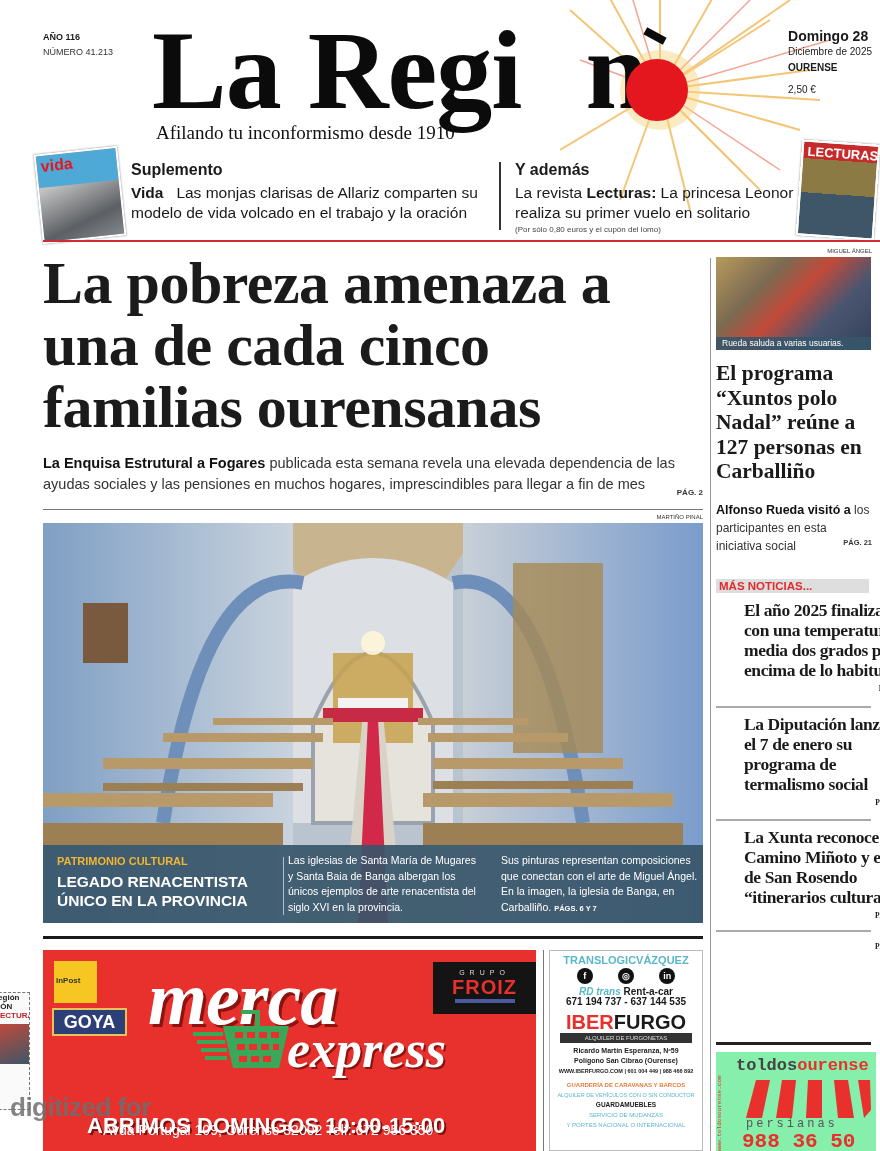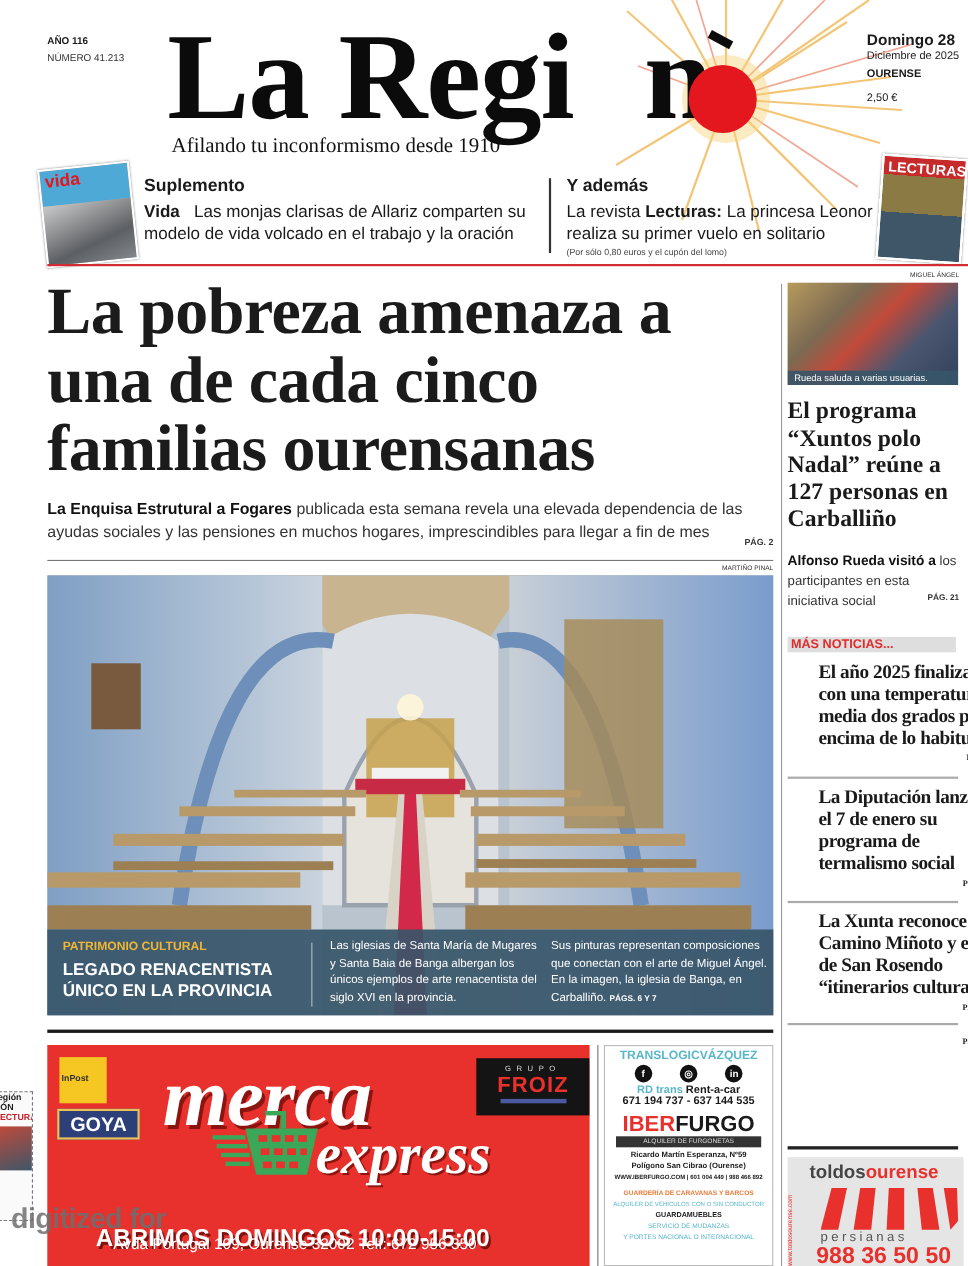--- a/index.html
+++ b/index.html
@@ -42,21 +42,21 @@
   #dek { left: 43px; top: 453px; width: 660px; font-size: 14.5px; line-height: 21px; color: #333; }
   #dek b { color: #111; }
   #dek .pg { font-size: 8px; font-weight: bold; float: right; margin-top: 8px; }
   #photo-rule { left: 43px; top: 509px; width: 660px; height: 1px; background: #777; }
   #photo-credit { right: 177px; top: 514px; font-size: 6px; color: #333; }
   #photo { left: 43px; top: 523px; width: 660px; height: 400px; overflow: hidden; background: #8fa3b8; }
   #caption { left: 43px; top: 845px; width: 660px; height: 78px; background: rgba(55,85,105,0.92); color: #fff; }
   #cap-kicker { left: 14px; top: 10px; font-size: 11px; font-weight: bold; color: #f2b632; }
   #cap-title { left: 14px; top: 27px; font-size: 15.5px; font-weight: bold; line-height: 19px; }
   #cap-divider { left: 240px; top: 12px; width: 1px; height: 58px; background: rgba(255,255,255,0.6); }
-  #cap-col1 { left: 257px; top: 8px; width: 192px; font-size: 10.5px; line-height: 15.5px; }
+  #cap-col1 { left: 245px; top: 8px; width: 192px; font-size: 10.5px; line-height: 15.5px; }
   #cap-col2 { left: 458px; top: 8px; width: 198px; font-size: 10.5px; line-height: 15.5px; }
   #cap-col2 .pg { font-size: 7.5px; font-weight: bold; }
 
   
   #ad-rule { left: 43px; top: 936px; width: 660px; height: 3px; background: #1a1a1a; }
   #ad-merca { left: 43px; top: 950px; width: 493px; height: 201px; background: #e8302c; overflow: hidden; padding-left: 45px; }
   #inpost { left: 11px; top: 11px; width: 43px; height: 42px; background: #f6c623; font-size: 8px; font-weight: bold; padding: 15px 2px; color: #333; }
   #goya { left: 9px; top: 58px; width: 75px; height: 28px; background: #2c3f79; color: #fff; border: 2px solid #e9c25a; font-weight: bold; font-size: 18px; text-align: center; line-height: 24px; }
   #merca-word { left: 105px; top: 5px; font-size: 76px; font-style: italic; font-weight: bold; color: #fff; text-shadow: 3px 3px 0 #8c1410; font-family: "Liberation Serif", serif; letter-spacing: -1px; }
   #basket { left: 150px; top: 60px; width: 100px; height: 62px; }
@@ -67,21 +67,21 @@
   #froiz .bar { height: 4px; width: 60px; margin: 0 auto; background: #4b5aa0; }
   #merca-hours { left: 44px; top: 135px; font-size: 22px; font-weight: bold; color: #fff; text-shadow: 2px 2px 0 #7a1210; white-space: nowrap; margin-top: 28px; }
   #merca-addr { left: 60px; top: 172px; font-size: 14px; color: #fff; white-space: nowrap; }
 
   #ad-rule-v { left: 543px; top: 950px; width: 1px; height: 201px; background: #777; }
   #ad-trans { left: 549px; top: 950px; width: 154px; height: 201px; border: 1px solid #bbb; background: #fff; text-align: center; font-size: 7px; line-height: 10px; }
   #ad-trans .tl { color: #5ab7c9; font-weight: bold; font-size: 11px; margin-top: 4px; }
   #ad-trans .icons { display: flex; justify-content: space-around; padding: 3px 14px; }
   #ad-trans .ic { width: 16px; height: 16px; border-radius: 50%; background: #111; color: #fff; font-size: 9px; font-weight: bold; line-height: 16px; }
   #ad-trans .rd { font-size: 10px; font-weight: bold; }
-  #ad-trans .rd span { color: #5ab7c9; }
+  #ad-trans .rd span { color: #5ab7c9; font-style: italic; }
   #ad-trans .ph { font-size: 10px; font-weight: bold; }
   #ad-trans .iber { font-size: 20px; font-weight: bold; line-height: 22px; margin-top: 4px; }
   #ad-trans .iber .r { color: #e8302c; }
   #ad-trans .alq { background: #333; color: #ddd; font-size: 6px; margin: 0 10px; }
   #ad-trans .orange { color: #e87a3a; font-weight: bold; }
   #ad-trans .cyan { color: #5ab7c9; }
   #ad-trans .bold { font-weight: bold; }
 
   
   #sb-rule-v { left: 710px; top: 258px; width: 1px; height: 893px; background: #999; }
@@ -91,21 +91,21 @@
   #sb-headline { left: 716px; top: 361px; width: 160px; font-size: 21.5px; font-weight: bold; line-height: 24.5px; }
   #sb-dek { left: 716px; top: 501px; width: 156px; font-size: 12px; line-height: 18px; color: #333; }
   #sb-dek b { color: #111; font-size: 12.5px; }
   #sb-dek .pg { position: absolute; right: 0; bottom: 3px; font-size: 7.5px; font-weight: bold; }
   #mas { left: 716px; top: 579px; width: 153px; height: 14px; background: #dedede; color: #e22b2b; font-weight: bold; font-size: 11.5px; padding-left: 3px; line-height: 14px; }
   .sb-item { position: absolute; left: 744px; width: 158px; }
   .sb-item .t { font-size: 17.5px; font-weight: bold; line-height: 20px; letter-spacing: -0.4px; }
   .sb-item .p { font-size: 7.5px; font-weight: bold; text-align: right; margin-top: 4px; }
   .sb-sep { position: absolute; left: 716px; width: 155px; height: 2px; background: #aaa; }
   #sb-thick { left: 716px; top: 1042px; width: 155px; height: 3px; background: #222; }
-  #ad-toldos { left: 716px; top: 1052px; width: 160px; height: 99px; background: #e5e5e5; overflow: hidden; }
+  #ad-toldos { left: 716px; top: 1052px; width: 160px; height: 99px; background: #86efac; overflow: hidden; font-family: Liberation Mono, monospace; }
   #toldos-url { left: 0; top: 4px; width: 10px; height: 95px; color: #e8302c; font-size: 6px; writing-mode: vertical-rl; transform: rotate(180deg); }
   #toldos-name { left: 20px; top: 4px; font-size: 17px; font-weight: bold; color: #444; }
   #toldos-name span { color: #e8302c; }
   #toldos-awning { left: 30px; top: 28px; width: 125px; height: 40px; }
   #toldos-pers { left: 30px; top: 65px; font-size: 12px; letter-spacing: 3px; color: #555; }
   #toldos-phone { left: 26px; top: 78px; font-size: 21px; color: #e8302c; font-weight: bold; }
 
   
   #left-coupon { left: -6px; top: 992px; width: 36px; height: 118px; border: 1px dashed #777; background: #fafafa; font-size: 8px; overflow: hidden; }
   #left-coupon .r { color: #c3202a; font-weight: bold; }

